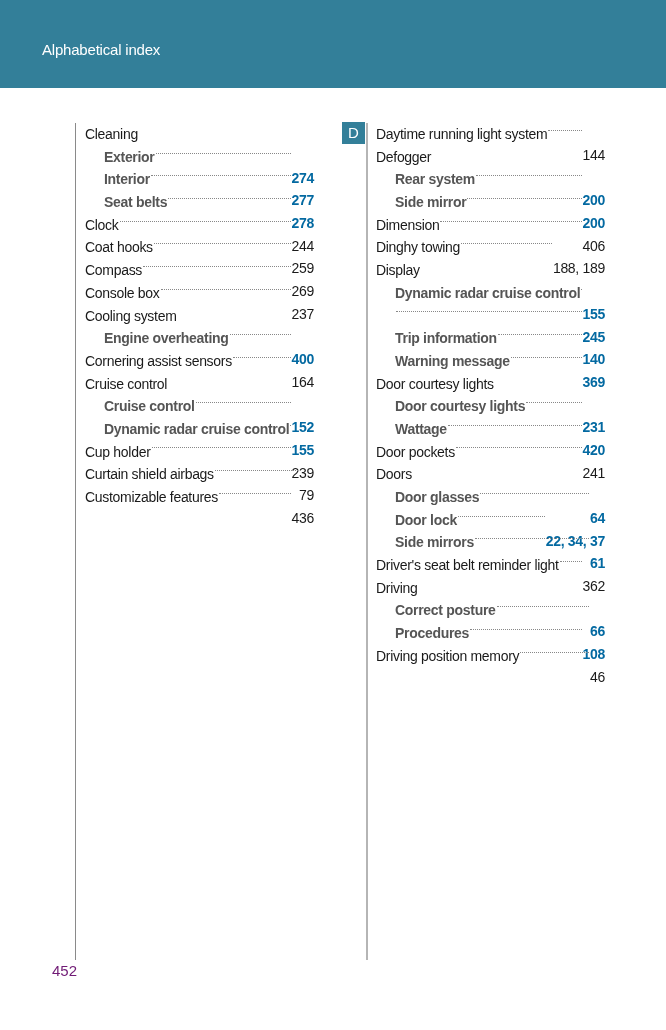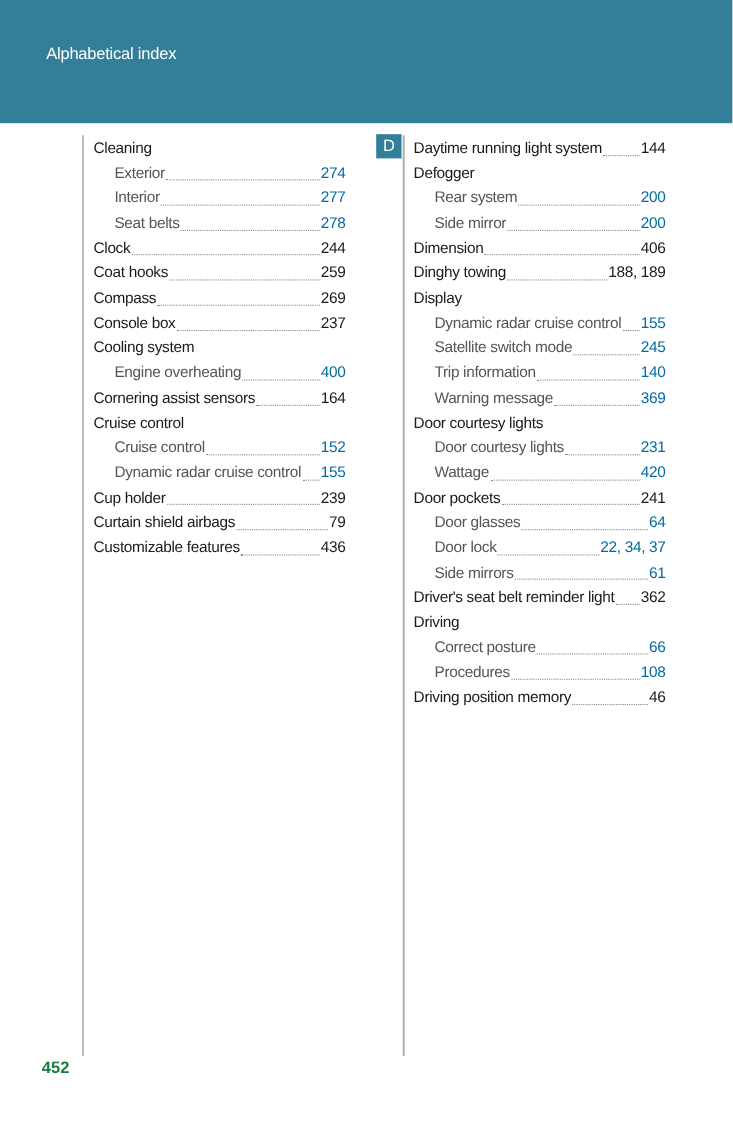--- a/index.html
+++ b/index.html
@@ -1,21 +1,21 @@
 <!DOCTYPE html>
 <html><head>
 <meta charset="utf-8">
 <style>
   html, body { margin: 0; padding: 0; }
   body {
     width: 666px; height: 1030px; background: #ffffff; position: relative; overflow: hidden;
     font-family: "Liberation Sans", sans-serif; color: #1a1a1a;
   }
   .header {
-    position: absolute; left: 0; top: 0; width: 666px; height: 112px;
+    position: absolute; left: 0; top: 0; width: 666px; height: 88px;
     background: #337f99;
   }
   .header-title {
     position: absolute; left: 42px; top: 41px; color: #ffffff;
     font-size: 15px; letter-spacing: -0.2px;
   }
   .col {
     position: absolute; top: 123px;
   }
   .col-left { left: 85px; width: 229px; }
@@ -23,33 +23,33 @@
   .vline {
     position: absolute; width: 1px; background: #8a8a8a;
   }
   .vline-left { left: 75px; top: 123px; height: 837px; }
   .vline-right { left: 366px; top: 123px; height: 837px; background: #b5b5b5; width: 2px; }
   .badge {
     position: absolute; left: 342px; top: 122px; width: 23px; height: 22px;
     background: #337f99; color: #ffffff; font-size: 15px; text-align: center; line-height: 22px;
   }
   .entry {
-    display: flex; align-items: flex-end; height: 22.7px; line-height: 22.7px;
+    display: flex; align-items: center; height: 22.7px; line-height: 22.7px;
     font-size: 14px; white-space: nowrap; letter-spacing: -0.3px;
   }
-  .entry.sub { padding-left: 19px; color: #555; font-weight: 400; }
+  .entry.sub { padding-left: 19px; color: #555; font-weight: 700; }
   .entry .label { flex: 0 0 auto; }
   .entry .dots {
     flex: 1 1 auto; overflow: hidden; margin: 0 1px;
     border-bottom: 1px dotted #888; height: 0; position: relative; top: -4px;
   }
   .entry .page { flex: 0 0 auto; margin-top: 42px; }
   .entry.sub .page { color: #0369a1; }
   .page-number {
-    position: absolute; left: 38px; top: 962px; font-size: 15px; color: #15803d; font-weight: bold;
+    position: absolute; left: 52px; top: 962px; font-size: 15px; color: #701a75;
   }
 </style>
 </head>
 <body>
 
 <div class="header">
   <div class="header-title">Alphabetical index</div>
 </div>
 
 <div class="vline vline-left"></div>
@@ -173,21 +173,20 @@
     <div class="entry head">
       <span class="label">Display</span>
       <span class="page"></span>
     </div>
     <div class="entry sub">
       <span class="label">Dynamic radar cruise control</span>
       <span class="dots"></span>
       <span class="page">155</span>
     </div>
     <div class="entry sub">
-      <span class="label">Satellite switch mode</span>
       <span class="dots"></span>
       <span class="page">245</span>
     </div>
     <div class="entry sub">
       <span class="label">Trip information</span>
       <span class="dots"></span>
       <span class="page">140</span>
     </div>
     <div class="entry sub">
       <span class="label">Warning message</span>
@@ -206,20 +205,24 @@
     <div class="entry sub">
       <span class="label">Wattage</span>
       <span class="dots"></span>
       <span class="page">420</span>
     </div>
     <div class="entry main">
       <span class="label">Door pockets</span>
       <span class="dots"></span>
       <span class="page">241</span>
     </div>
+    <div class="entry head">
+      <span class="label">Doors</span>
+      <span class="page"></span>
+    </div>
     <div class="entry sub">
       <span class="label">Door glasses</span>
       <span class="dots"></span>
       <span class="page">64</span>
     </div>
     <div class="entry sub">
       <span class="label">Door lock</span>
       <span class="dots"></span>
       <span class="page">22, 34, 37</span>
     </div>

